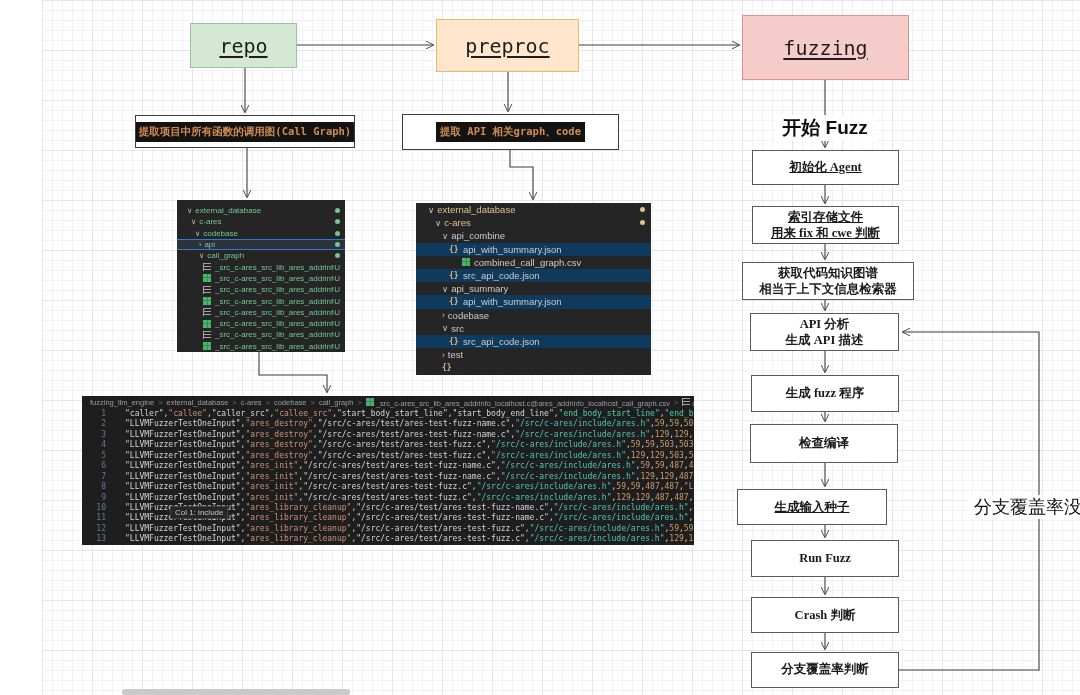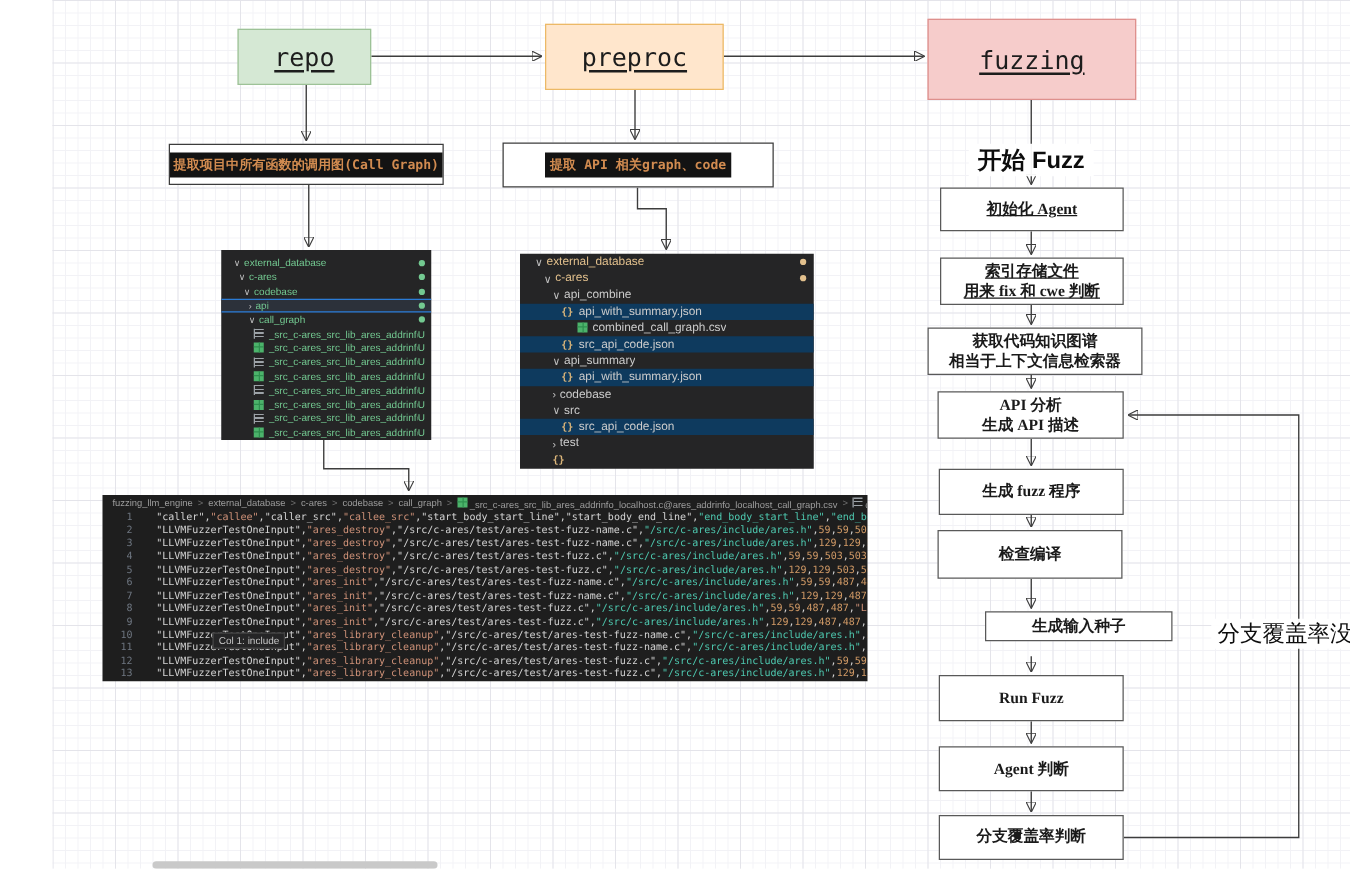--- a/index.html
+++ b/index.html
@@ -123,23 +123,23 @@
   <div class="abs edgelabel start" style="left:733px;top:115px;width:100px;">开始 Fuzz</div>
   <div class="abs flowbox" style="left:710px;top:150px;width:147px;height:35px;text-decoration:underline;">初始化 Agent</div>
   <div class="abs flowbox" style="left:710px;top:206px;width:147px;height:38px;text-decoration:underline;">索引存储文件
 用来 fix 和 cwe 判断</div>
   <div class="abs flowbox" style="left:700px;top:262px;width:172px;height:38px;">获取代码知识图谱
 相当于上下文信息检索器</div>
   <div class="abs flowbox" style="left:708px;top:313px;width:149px;height:38px;">API 分析
 生成 API 描述</div>
   <div class="abs flowbox" style="left:708px;top:424px;width:148px;height:39px;">检查编译</div>
   <div class="abs flowbox" style="left:709px;top:375px;width:148px;height:37px;">生成 fuzz 程序</div>
-  <div class="abs flowbox" style="left:746px;top:489px;width:150px;height:24px;">生成输入种子</div>
+  <div class="abs flowbox" style="left:695px;top:489px;width:150px;height:36px;text-decoration:underline;">生成输入种子</div>
   <div class="abs flowbox" style="left:709px;top:540px;width:148px;height:37px;">Run Fuzz</div>
-  <div class="abs flowbox" style="left:709px;top:597px;width:148px;height:36px;">Agent 判断</div>
+  <div class="abs flowbox" style="left:709px;top:597px;width:148px;height:36px;">Crash 判断</div>
   <div class="abs flowbox" style="left:709px;top:652px;width:148px;height:36px;font-family:Liberation Mono, monospace;">分支覆盖率判断</div>
   <div class="abs edgelabel fb" style="left:927px;top:495px;width:154px;">分支覆盖率没增长</div>
 
   <div class="abs explorer p1" style="left:135px;top:200px;width:168px;height:152px;padding-top:5px;" id="explorer1">
       <div class="xrow" style="padding-left: 10px;">
         <span class="chev">∨</span>
         <span class="lbl">external_database</span>
         <span class="dot"></span>
       </div>
       <div class="xrow" style="padding-left: 14px;">

